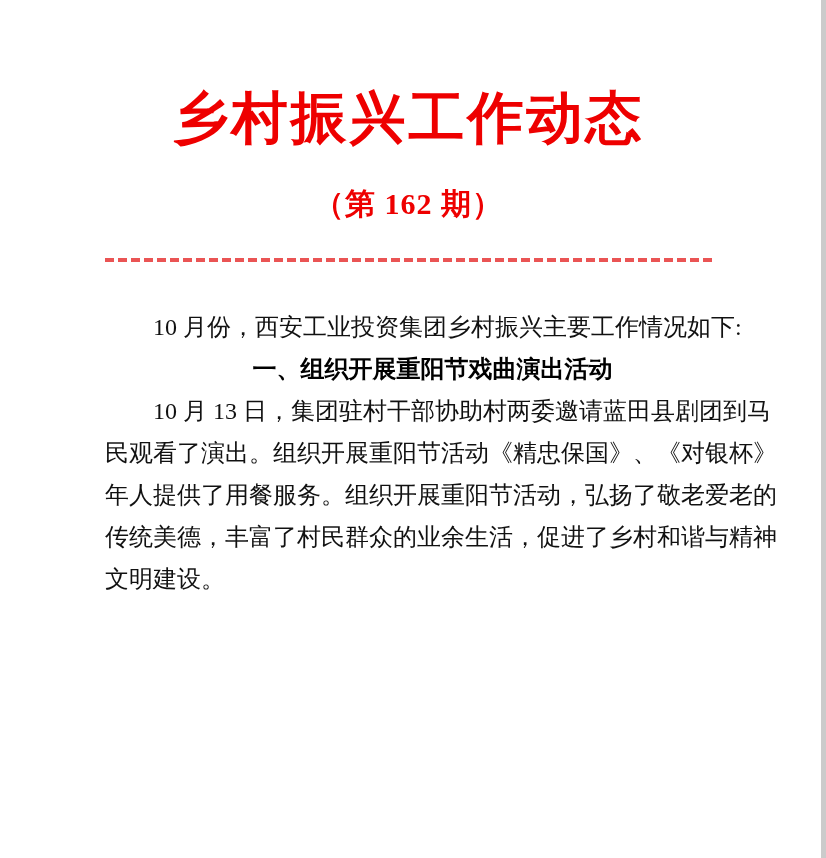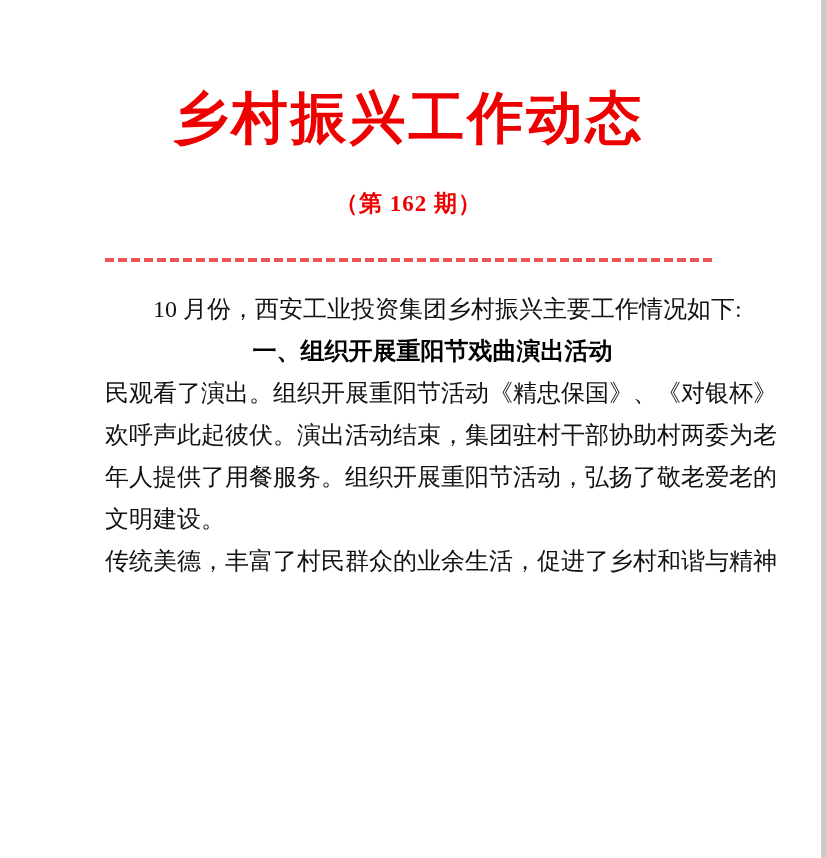--- a/index.html
+++ b/index.html
@@ -30,35 +30,35 @@
     font-size: 56px;
     font-weight: bold;
     letter-spacing: 3px;
     font-family: "Liberation Serif", "DejaVu Serif", serif;
   }
   .issue {
     margin-top: 28px;
     line-height: 36px;
     text-align: center;
     color: #ee0000;
-    font-size: 23px;
+    font-size: 30px;
     font-weight: bold;
     letter-spacing: 1px;
   }
   .divider {
     margin-top: 36px;
     height: 4px;
     background: repeating-linear-gradient(
       to right,
       #ea5454 0px, #ea5454 9px,
       transparent 9px, transparent 13px
     );
   }
   .bodytext {
-    margin-top: 26px;
+    margin-top: 44px;
     font-size: 24px;
     color: #111111;
     line-height: 42px;
   }
   .bodytext p {
     margin: 0;
     white-space: nowrap;
   }
   .indent {
     text-indent: 2em;
@@ -85,22 +85,22 @@
 
   <h1 class="title">乡村振兴工作动态</h1>
 
   <div class="issue">（第 162 期）</div>
 
   <div class="divider"></div>
 
   <div class="bodytext">
     <p class="indent">10 月份，西安工业投资集团乡村振兴主要工作情况如下:</p>
     <p class="heading indent">一、组织开展重阳节戏曲演出活动</p>
+    <p class="indent">10 月 13 日，集团驻村干部协助村两委邀请蓝田县剧团到马</p>
     <p>民观看了演出。组织开展重阳节活动《精忠保国》、《对银杯》</p>
-    <p>欢呼声此起彼伏。演出活动结束，集团驻村干部协助村两委为老</p>
     <p>年人提供了用餐服务。组织开展重阳节活动，弘扬了敬老爱老的</p>
+    <p>传统美德，丰富了村民群众的业余生活，促进了乡村和谐与精神</p>
     <p>文明建设。</p>
-    <p>传统美德，丰富了村民群众的业余生活，促进了乡村和谐与精神</p>
   </div>
 
 </div>
 
 <div class="scrollbar-track"></div>
 
 </body></html>

